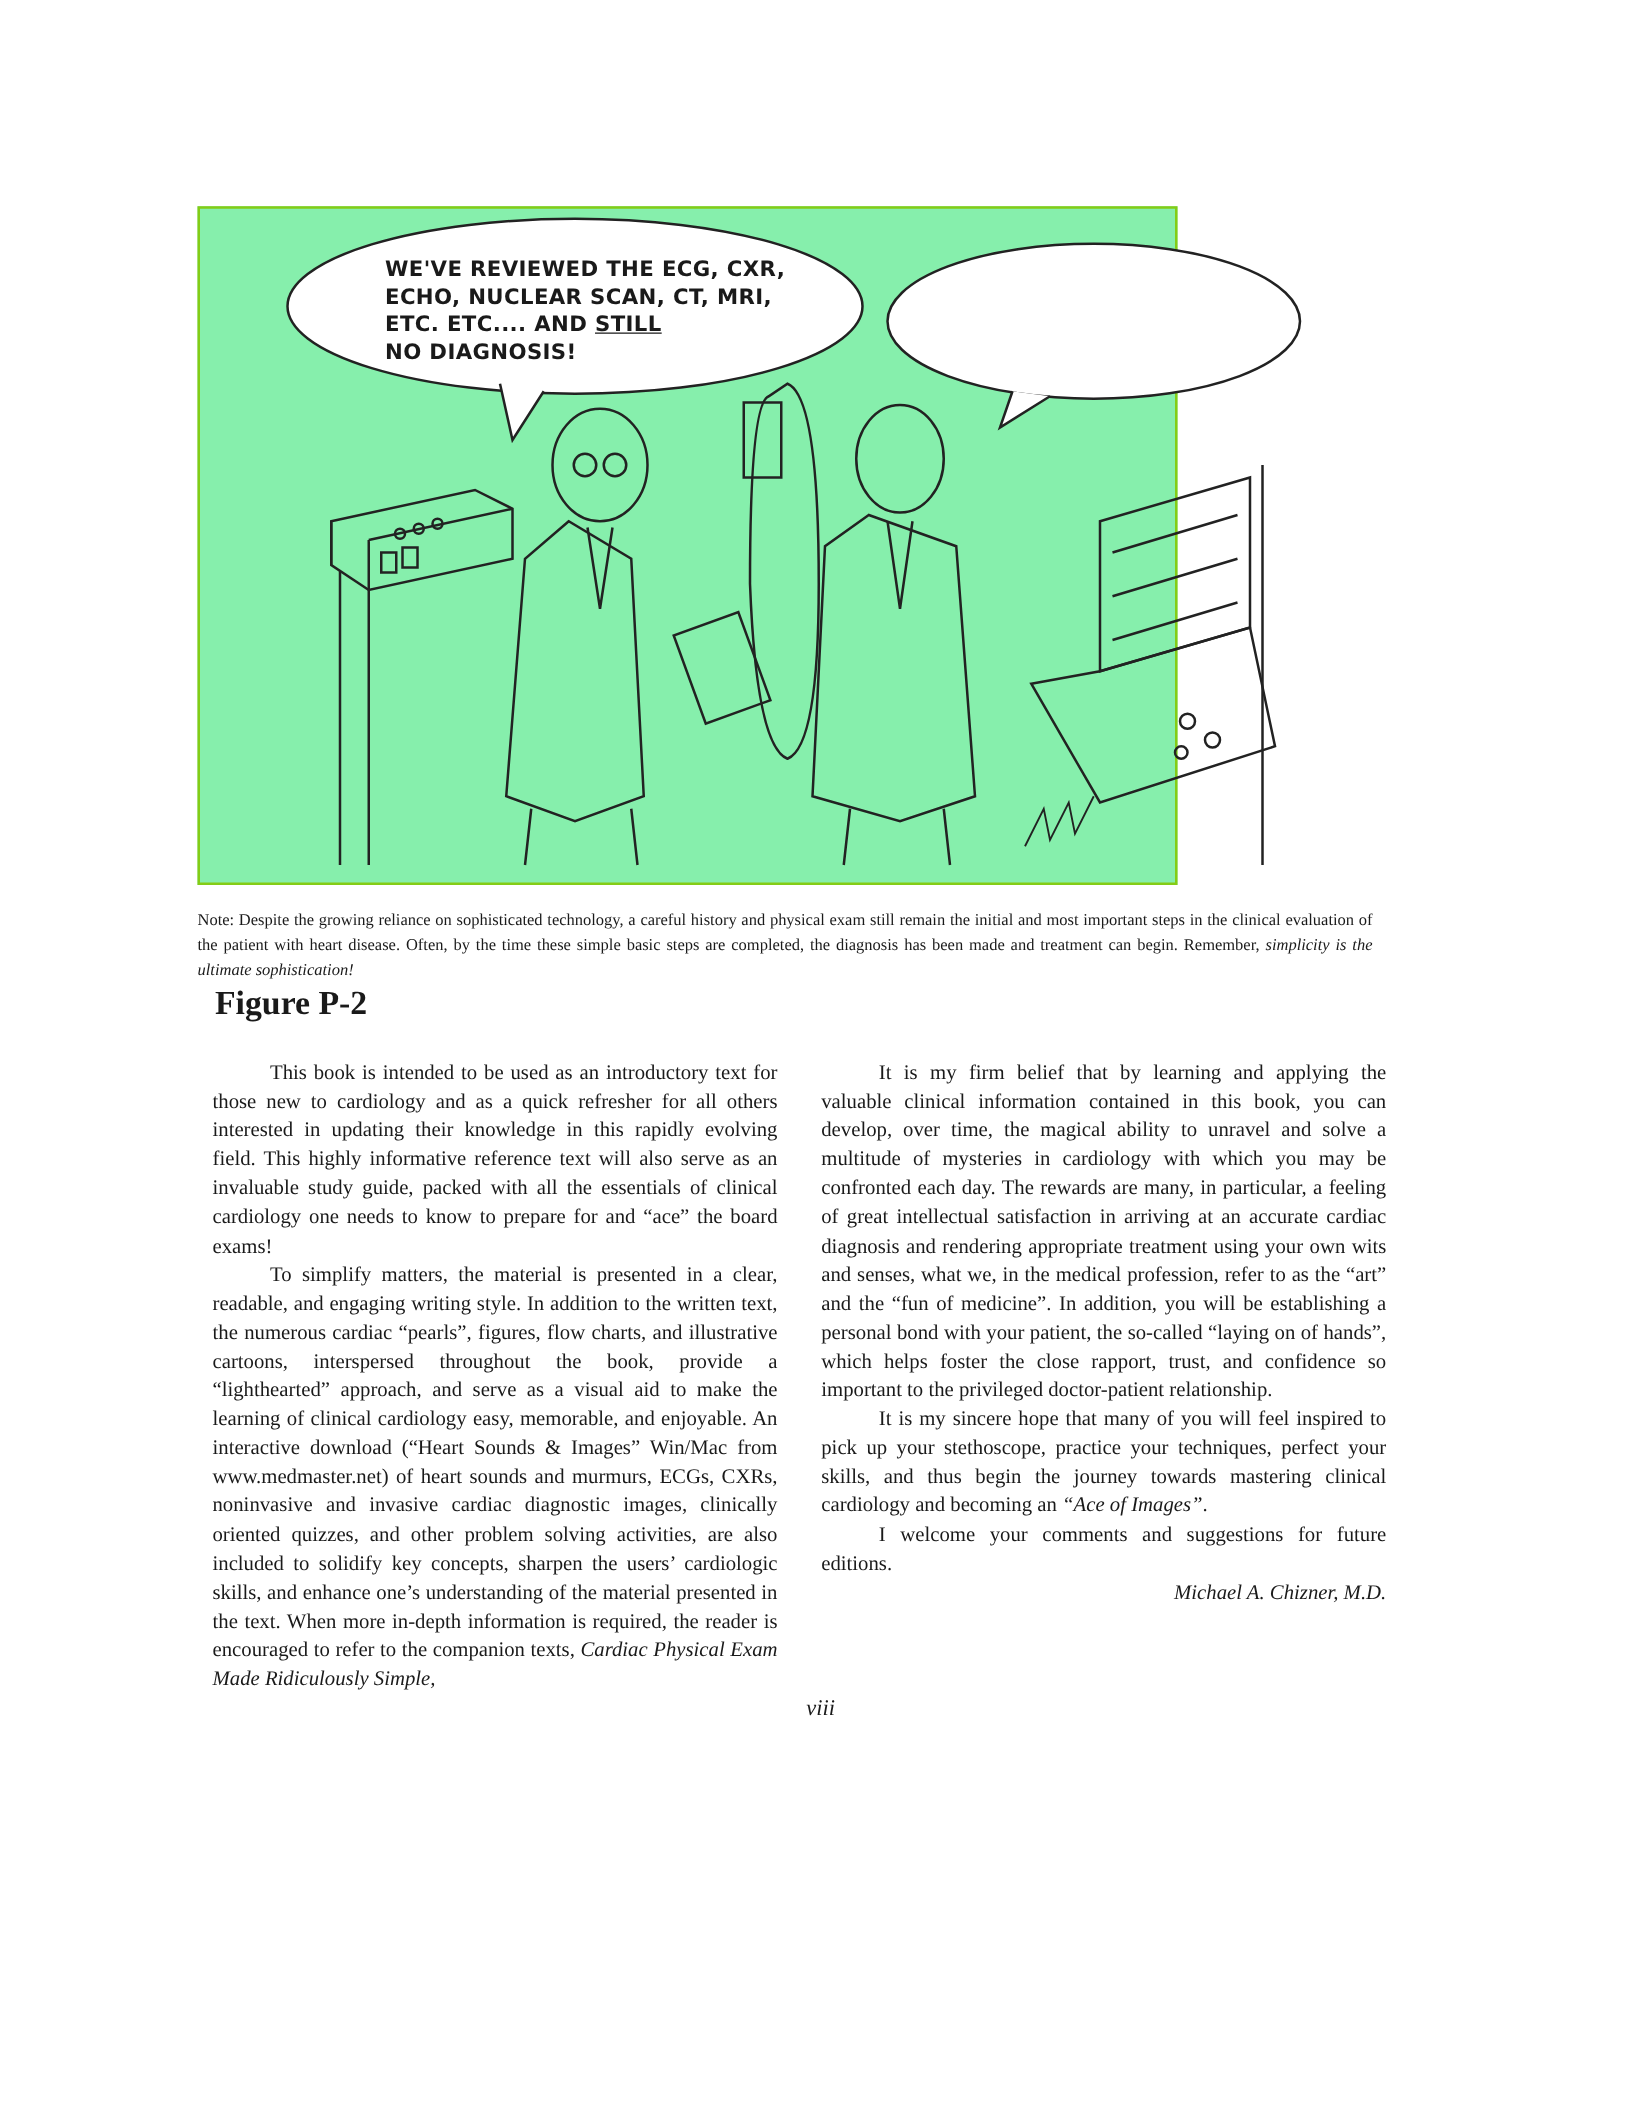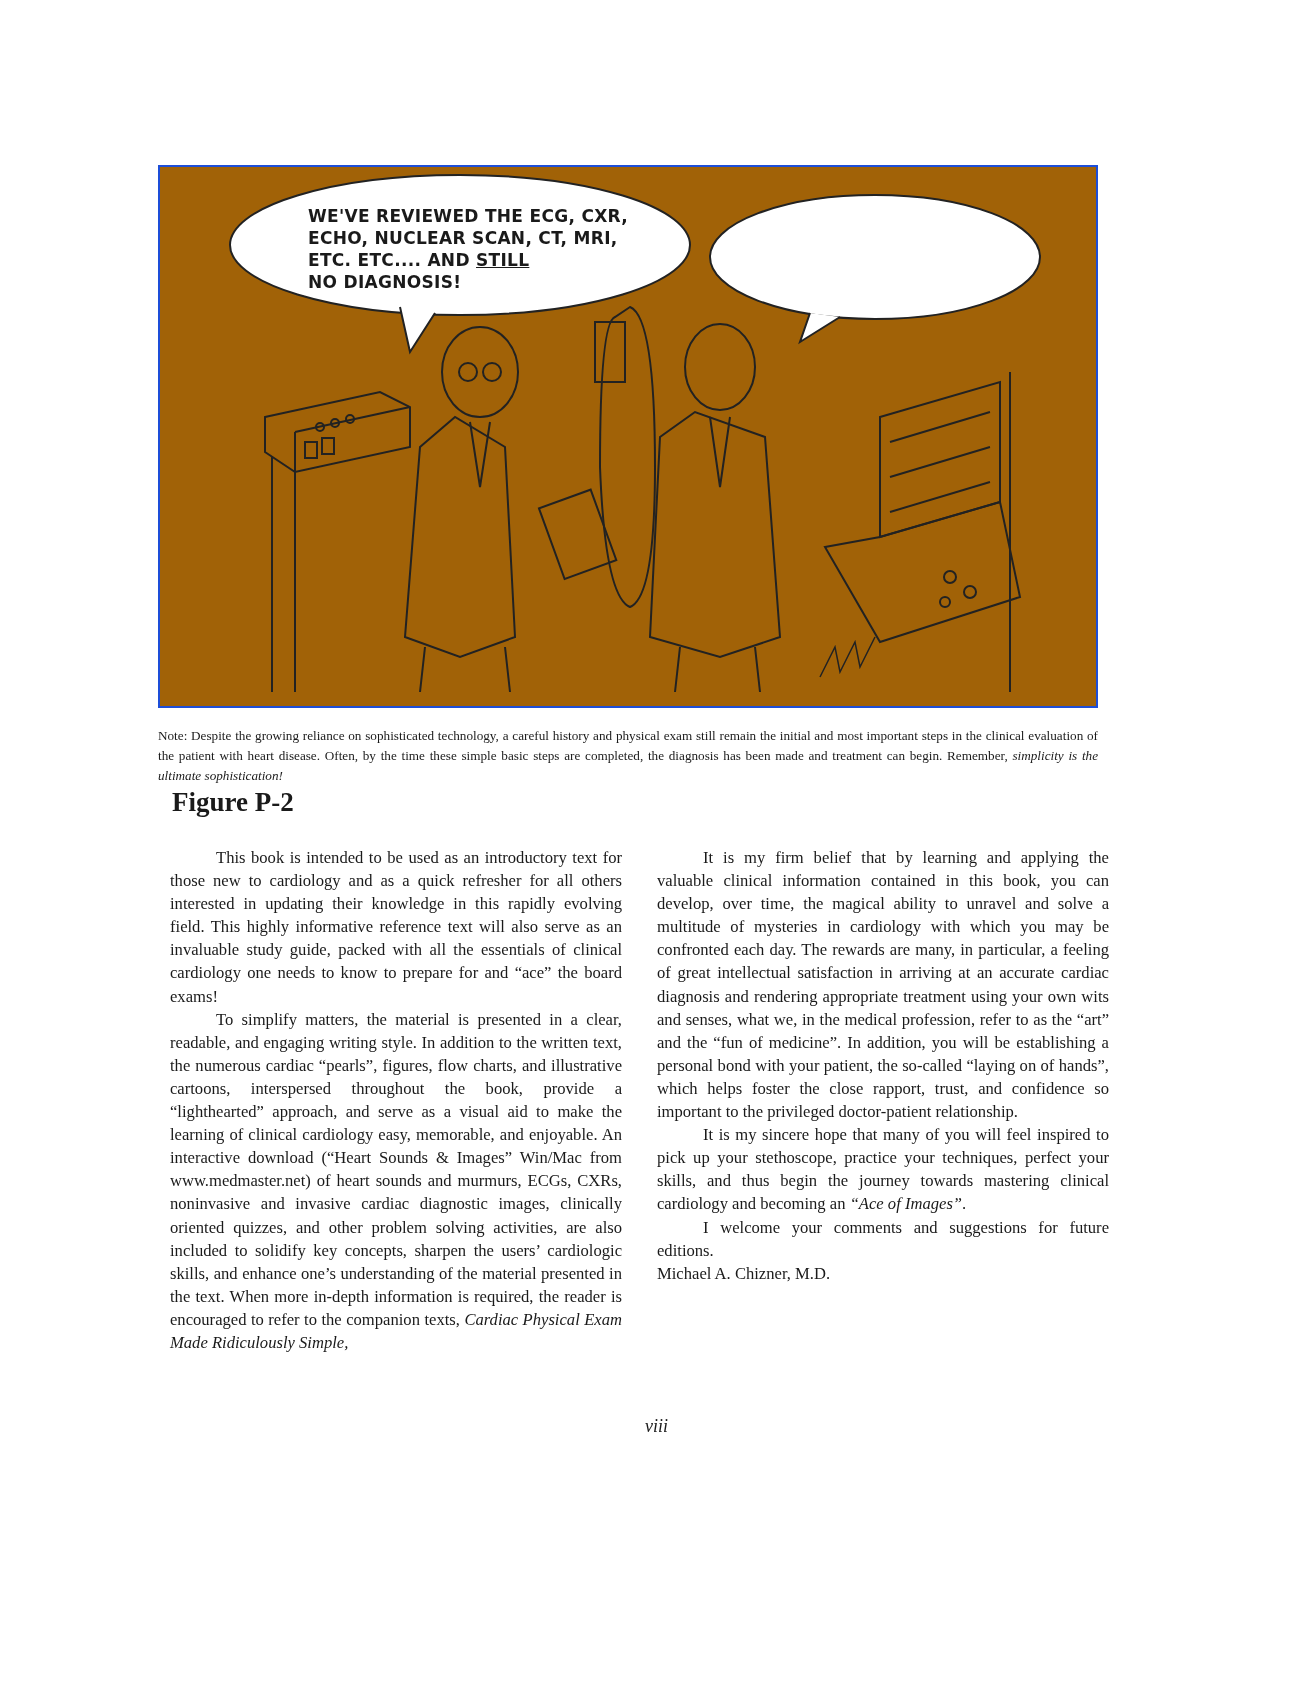--- a/index.html
+++ b/index.html
@@ -1,22 +1,22 @@
 <!DOCTYPE html>
 <html><head>
 <meta charset="utf-8">
 <style>
   html, body { margin: 0; padding: 0; background: #ffffff; }
   body {
     width: 1313px; height: 1688px; position: relative; overflow: hidden;
     font-family: "Liberation Serif", "DejaVu Serif", serif; color: #1a1a1a;
   }
   .figure-box {
-    position: absolute; left: 158px; top: 165px; width: 940px; height: 543px;
-    border: 2px solid #1d4ed8; box-sizing: border-box; background: #a16207;
+    position: absolute; left: 158px; top: 165px; width: 784px; height: 543px;
+    border: 2px solid #84cc16; box-sizing: border-box; background: #86efac;
   }
   .figure-box svg { position: absolute; left: 0; top: 0; }
   .bubble-text {
     position: absolute; font-family: "DejaVu Sans", sans-serif; font-weight: bold;
     font-size: 17px; line-height: 22px; letter-spacing: 0.3px; color: #1a1a1a;
     white-space: pre-line;
   }
   .bubble-left { left: 148px; top: 38px; width: 380px; }
   .bubble-right { left: 564px; top: 58px; width: 320px; }
   .u { text-decoration: underline; }
@@ -30,23 +30,23 @@
   }
   .col {
     position: absolute; top: 846px; width: 452px; font-size: 16.6px; line-height: 23.1px;
     text-align: justify;
     margin-left: 12px;
   }
   .col-left { left: 158px; }
   .col-right { left: 645px; }
   .col p { margin: 0; }
   .indent { text-indent: 46px; }
-  .sig { text-align: left; }
+  .sig { text-align: right; font-style: italic; }
   .page-num {
-    position: absolute; left: 0; width: 1313px; top: 1416px; text-align: center;
+    position: absolute; left: 0; width: 1313px; top: 1356px; text-align: center;
     font-style: italic; font-size: 18px;
   }
   i { font-style: italic; }
 </style>
 </head>
 <body>
 
 <div class="figure-box">
   <svg width="936" height="539" viewBox="0 0 936 539">
 

